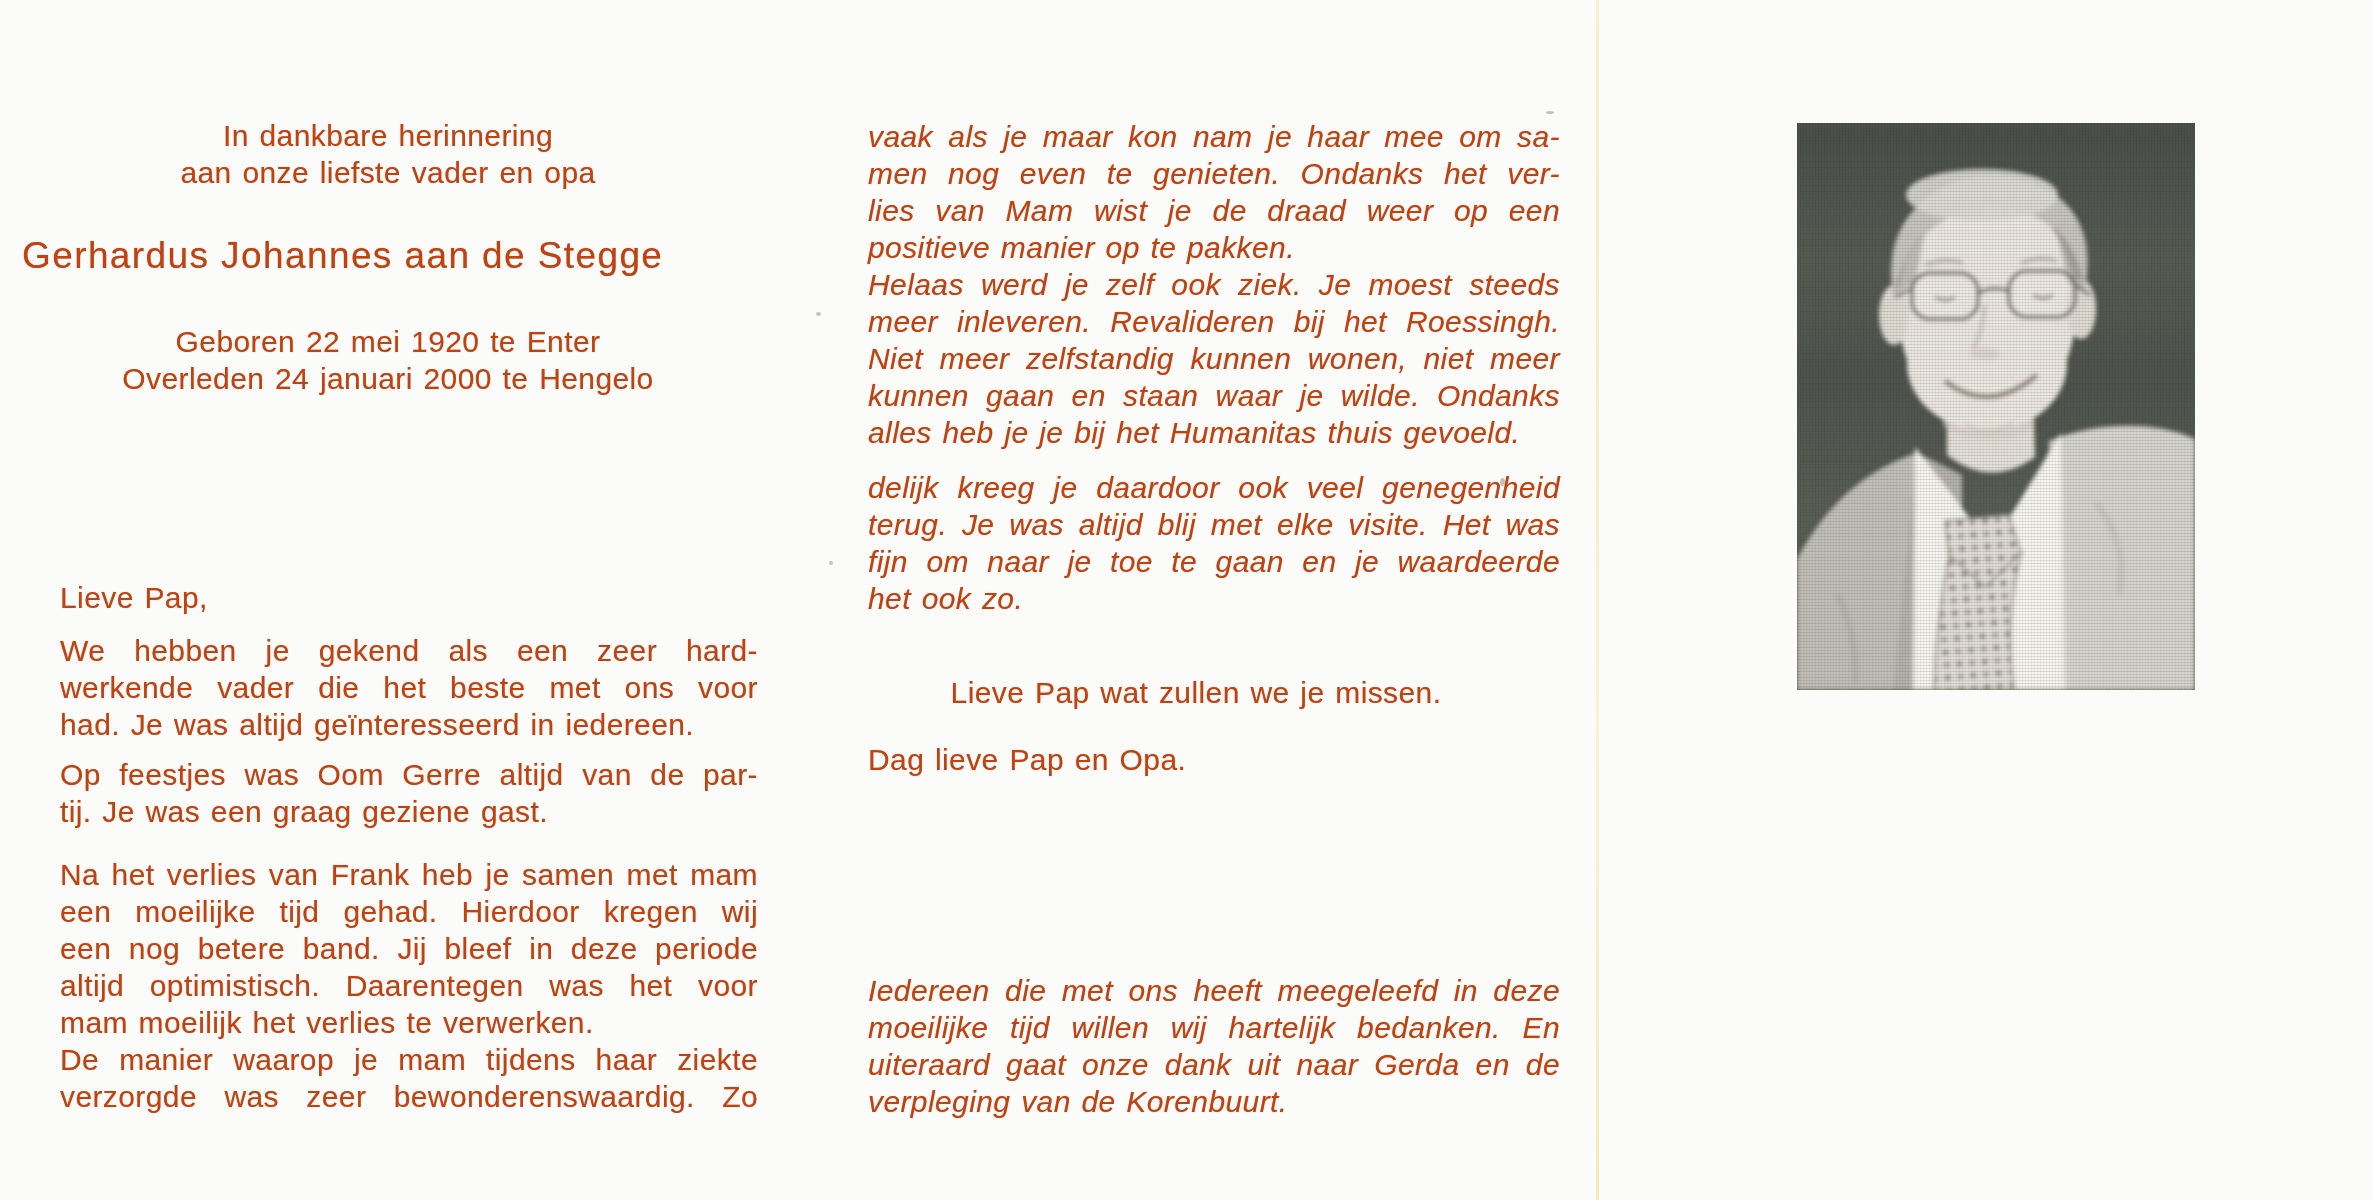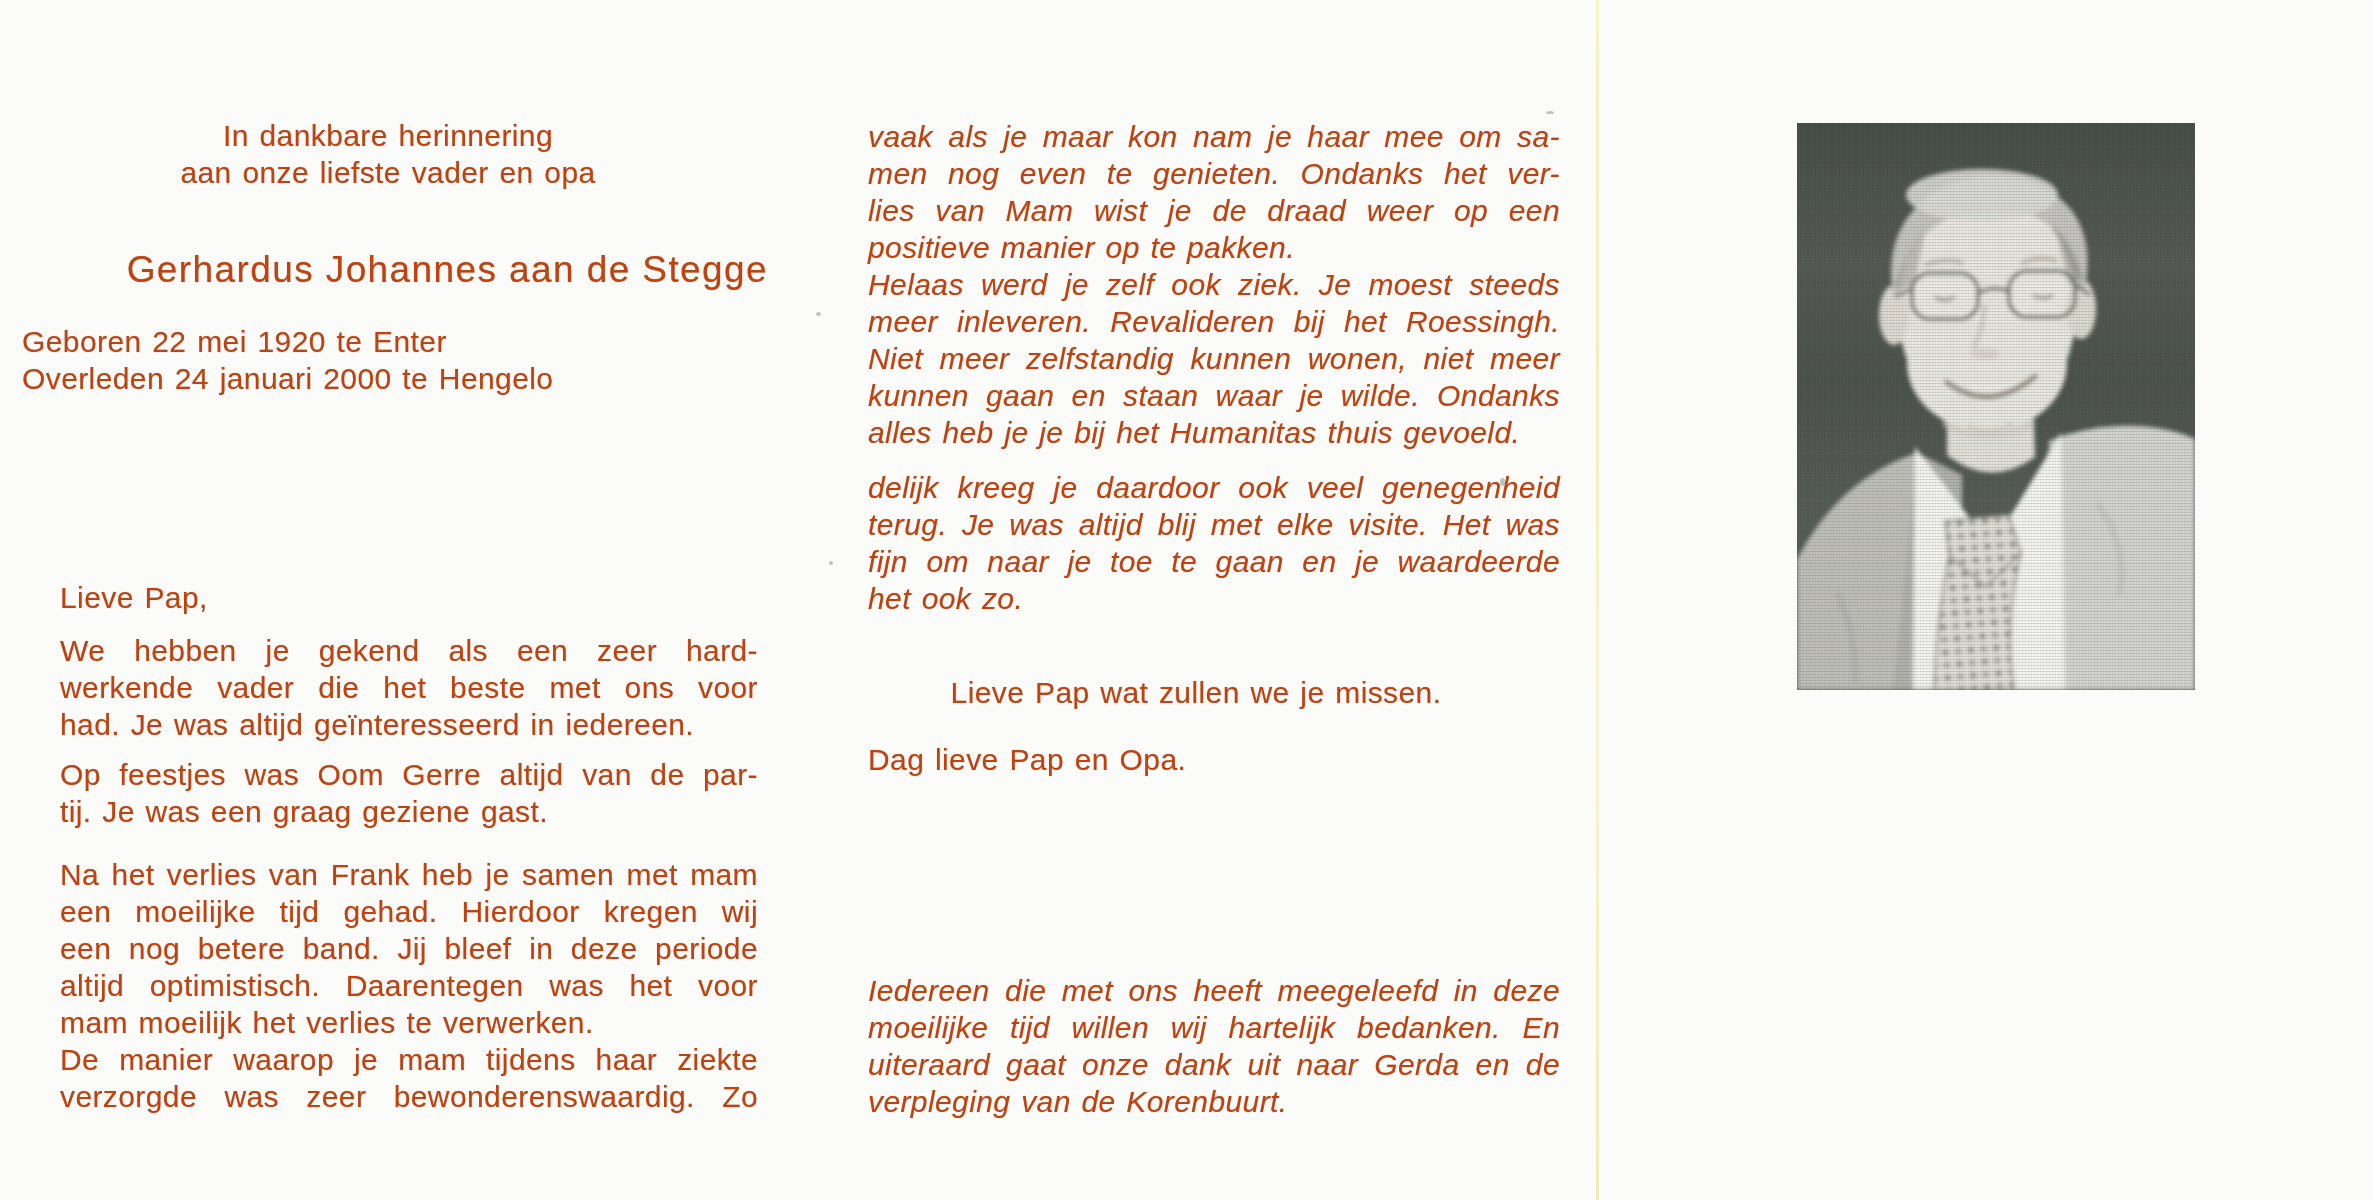--- a/index.html
+++ b/index.html
@@ -7,24 +7,24 @@
     position:relative;width:2373px;height:1200px;background:#fbfbf9;
     font-family:"Liberation Sans","DejaVu Sans",sans-serif;
     color:#c2410c;overflow:hidden;
   }
   .blk{position:absolute;}
   .txt{font-size:30px;line-height:37px;letter-spacing:0.4px;word-spacing:2px;
        text-shadow:0 0 1px rgba(62,62,62,.38);}
   .ln{text-align:justify;text-align-last:left;white-space:normal;}
   .ln.jst{text-align-last:justify;}
   .hdr{left:22px;top:117px;width:732px;text-align:center;}
-  .name{left:22px;top:234px;width:732px;text-align:right;font-size:37px;
-        line-height:44px;font-weight:normal;letter-spacing:1.4px;margin:14px;
+  .name{left:22px;top:234px;width:732px;text-align:left;font-size:37px;
+        line-height:44px;font-weight:normal;letter-spacing:1.4px;margin:0;
         text-shadow:0 0 1px rgba(55,55,55,.45);}
-  .dates{left:22px;top:323px;width:732px;text-align:left;}
+  .dates{left:22px;top:323px;width:732px;text-align:center;}
   .salut{left:60px;top:579px;width:698px;}
   .para-l{left:60px;width:698px;}
   .para-m{left:868px;width:692px;font-style:italic;}
   .center-m{left:868px;top:674px;width:692px;text-align:center;padding-right:36px;box-sizing:border-box;}
   .center-m2{left:868px;top:741px;width:692px;text-align:left;padding-right:36px;box-sizing:border-box;}
   .fold{left:1596px;top:0;width:3px;height:1200px;
         background:linear-gradient(180deg,#f2f1c0 0%,#eeedb4 30%,#f4f3ca 60%,#eceaae 100%);
         opacity:.85;}
   .photo{left:1797px;top:123px;width:398px;height:567px;background:#50564f;
          box-shadow:inset 0 2px 3px rgba(28,33,28,.55), inset 2px 0 2px rgba(40,45,40,.3);}

